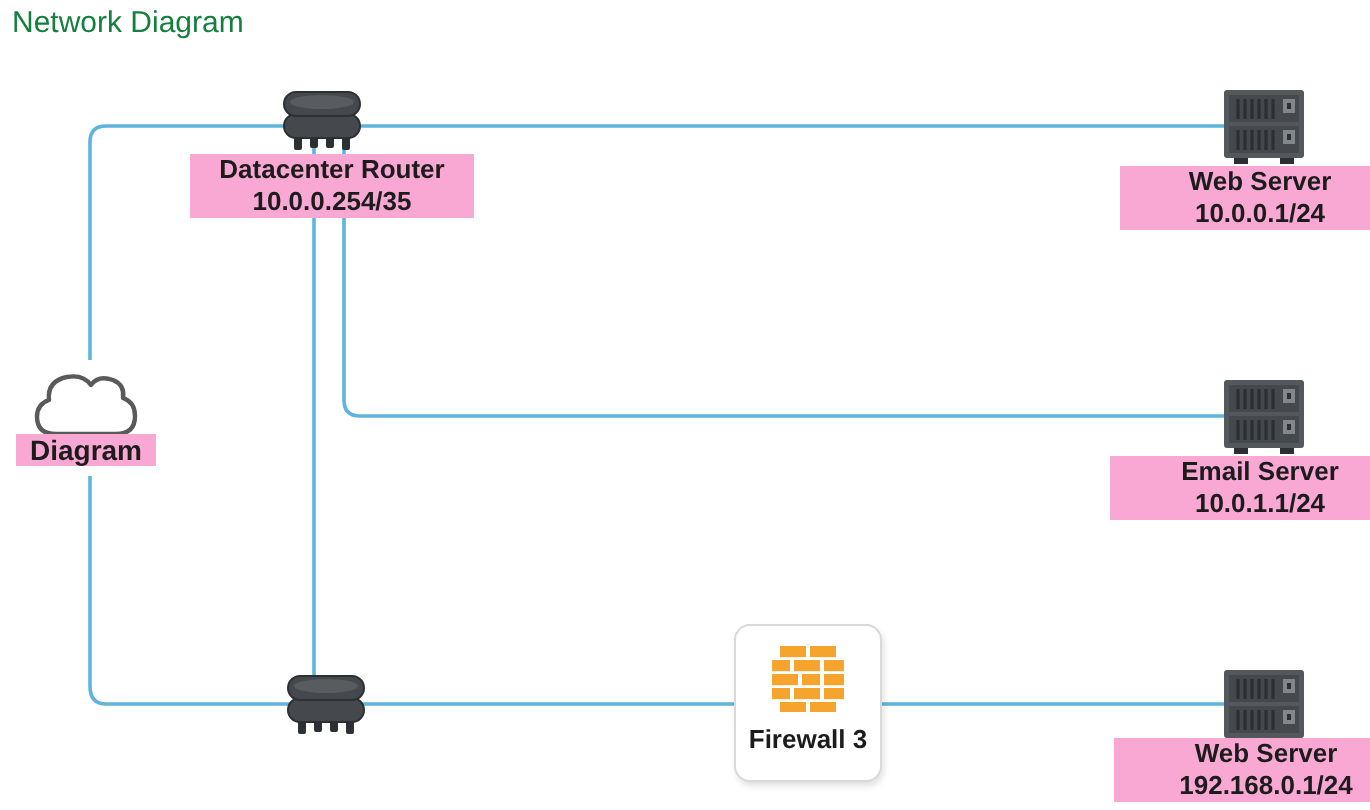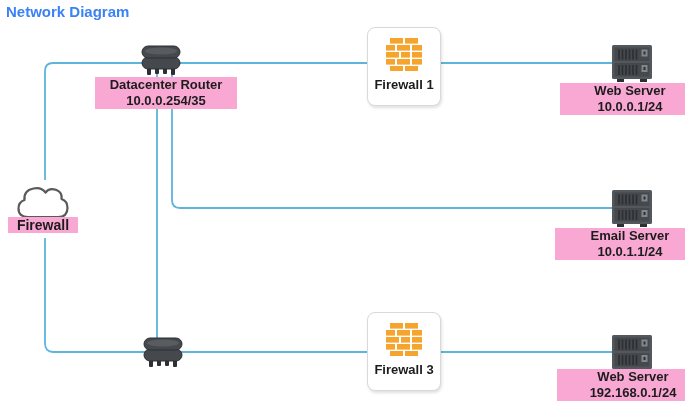--- a/index.html
+++ b/index.html
@@ -5,21 +5,21 @@
   html,body{margin:0;padding:0;background:#fff;}
   #canvas{
     position:relative;
     width:685px;height:405px;
     background:#ffffff;
     font-family:"Liberation Sans", sans-serif;
     overflow:hidden;
   }
   #page-title{
     position:absolute;left:6px;top:3px;
-    font-size:15px;font-weight:bold;color:#3b82f6;
+    font-size:15px;font-weight:normal;color:#15803d;
   }
   #lines{position:absolute;left:0;top:0;}
   .node-label{
     position:absolute;text-align:center;
     font-size:13px;font-weight:bold;color:#1c1c1c;line-height:16px;
     background:#f9a8d4;
   }
   .fw-card{
     position:absolute;width:74px;height:79px;
     background:#fff;border:1px solid #d9d9d9;border-radius:8px;
@@ -47,21 +47,21 @@
       <path d="M 157 66 L 157 345" stroke="#5db5dc"></path>
       <path d="M 172 66 L 172 200 Q 172 208 180 208 L 612 208" stroke="#5db5dc"></path>
     </g>
   </svg>
 
   <div class="abs" style="left:14px;top:182px;">
     <svg width="58" height="38" viewBox="0 0 58 38">
       <path d="M 14 35 Q 4.5 35 4.5 26.5 Q 4.5 20 10.5 18 Q 9.5 8.5 19.5 6.5 Q 27.5 5 31.5 10.5 Q 35 5.5 42.5 8 Q 48.5 10.5 47.5 17 Q 53.5 19 53.5 26 Q 53.5 35 44 35 Z" fill="#ffffff" stroke="#5a5a5a" stroke-width="2.2" stroke-linejoin="round"></path>
     </svg>
   </div>
-  <div class="node-label" style="left:8px;top:217px;width:70px;font-size:14px;">Firewall</div>
+  <div class="node-label" style="left:8px;top:217px;width:70px;font-size:14px;">Diagram</div>
 
   <div class="abs" style="left:140px;top:44px;">
     <svg width="42" height="33" viewBox="0 0 42 33">
       <g fill="#2c2f33">
         <rect x="7" y="24" width="4" height="7" rx="1"></rect>
         <rect x="31" y="24" width="4" height="7" rx="1"></rect>
         <rect x="15" y="24" width="4" height="6" rx="1"></rect>
         <rect x="23" y="24" width="4" height="6" rx="1"></rect>
       </g>
       <g stroke="#2c2f33" stroke-width="1" fill="#45494d">
@@ -87,40 +87,20 @@
       <g stroke="#2c2f33" stroke-width="1" fill="#45494d">
         <rect x="2" y="13" width="38" height="12" rx="6"></rect>
         <rect x="2" y="2" width="38" height="12" rx="6"></rect>
       </g>
       <ellipse cx="21" cy="7" rx="16" ry="3.5" fill="#585c60"></ellipse>
     </svg>
   </div>
   <div class="node-label" style="left:85px;top:363px;width:155px;">
   </div>
 
-  <div class="fw-card" style="left:367px;top:27px;">
-    <svg class="fw-icon" width="36" height="33" viewBox="0 0 36 33">
-      <g fill="#f5a52d">
-        <rect x="4" y="0" width="13" height="5.6"></rect>
-          <rect x="19" y="0" width="13" height="5.6"></rect>
-        <rect x="0" y="7" width="9" height="5.6"></rect>
-          <rect x="11" y="7" width="13" height="5.6"></rect>
-          <rect x="26" y="7" width="10" height="5.6"></rect>
-        <rect x="0" y="14" width="13" height="5.6"></rect>
-          <rect x="15" y="14" width="9" height="5.6"></rect>
-          <rect x="26" y="14" width="10" height="5.6"></rect>
-        <rect x="0" y="21" width="9" height="5.6"></rect>
-          <rect x="11" y="21" width="13" height="5.6"></rect>
-          <rect x="26" y="21" width="10" height="5.6"></rect>
-        <rect x="4" y="28" width="13" height="5"></rect>
-          <rect x="19" y="28" width="13" height="5"></rect>
-      </g>
-    </svg>
-    <div class="fw-label">Firewall 1</div>
-  </div>
 
 
   <div class="fw-card" style="left:367px;top:312px;">
     <svg class="fw-icon" width="36" height="33" viewBox="0 0 36 33">
       <g fill="#f5a52d">
         <rect x="4" y="0" width="13" height="5.6"></rect>
           <rect x="19" y="0" width="13" height="5.6"></rect>
         <rect x="0" y="7" width="9" height="5.6"></rect>
           <rect x="11" y="7" width="13" height="5.6"></rect>
           <rect x="26" y="7" width="10" height="5.6"></rect>

